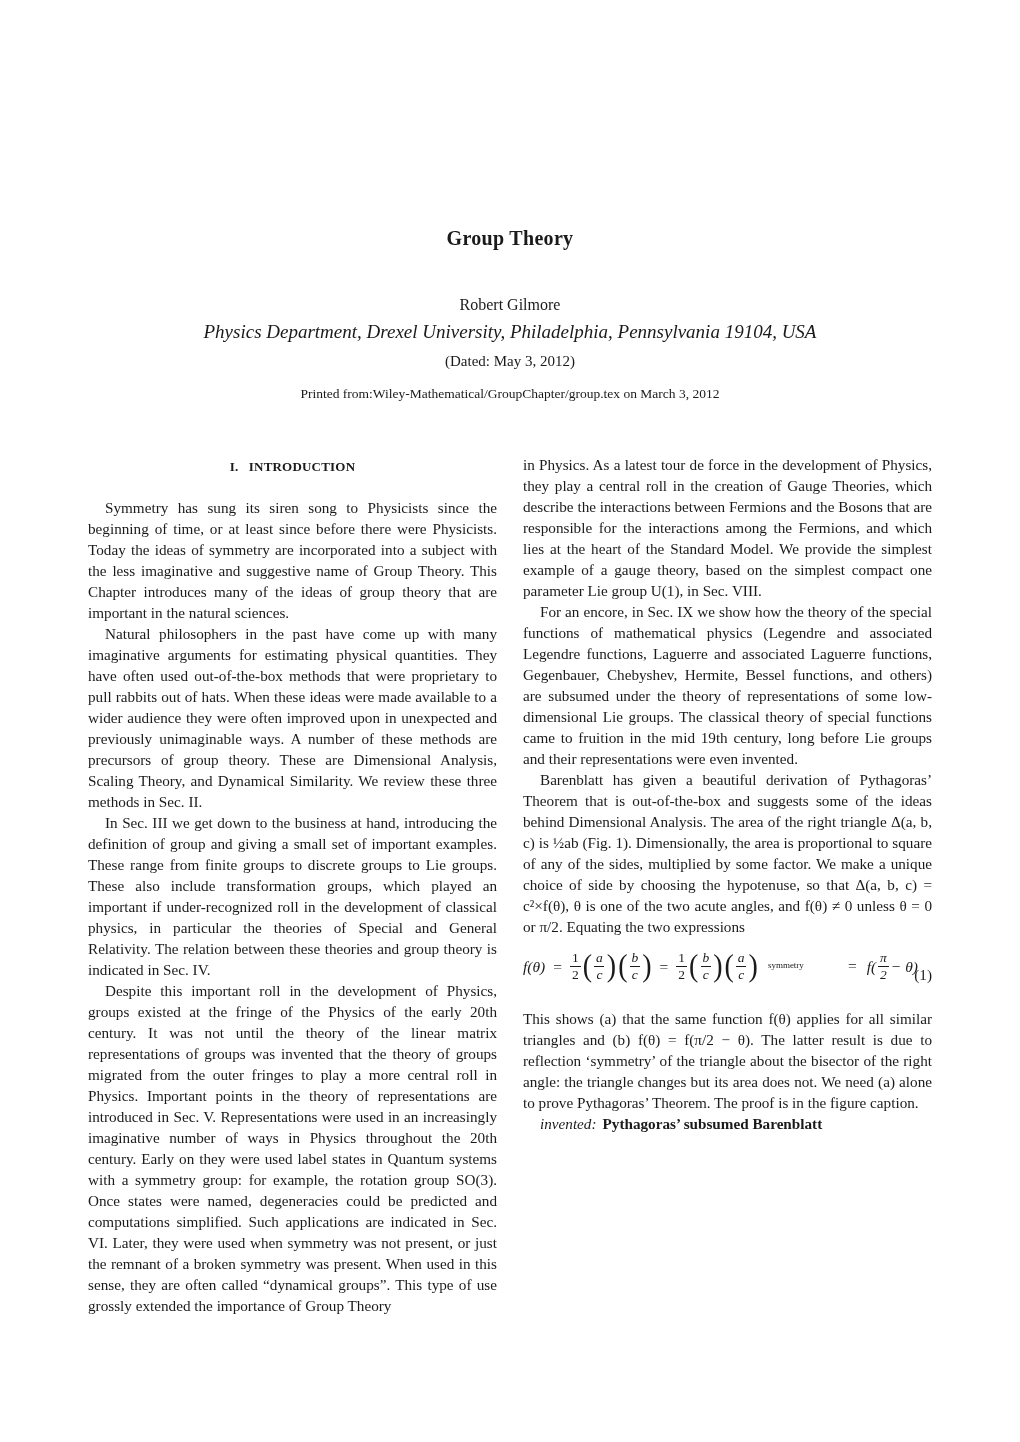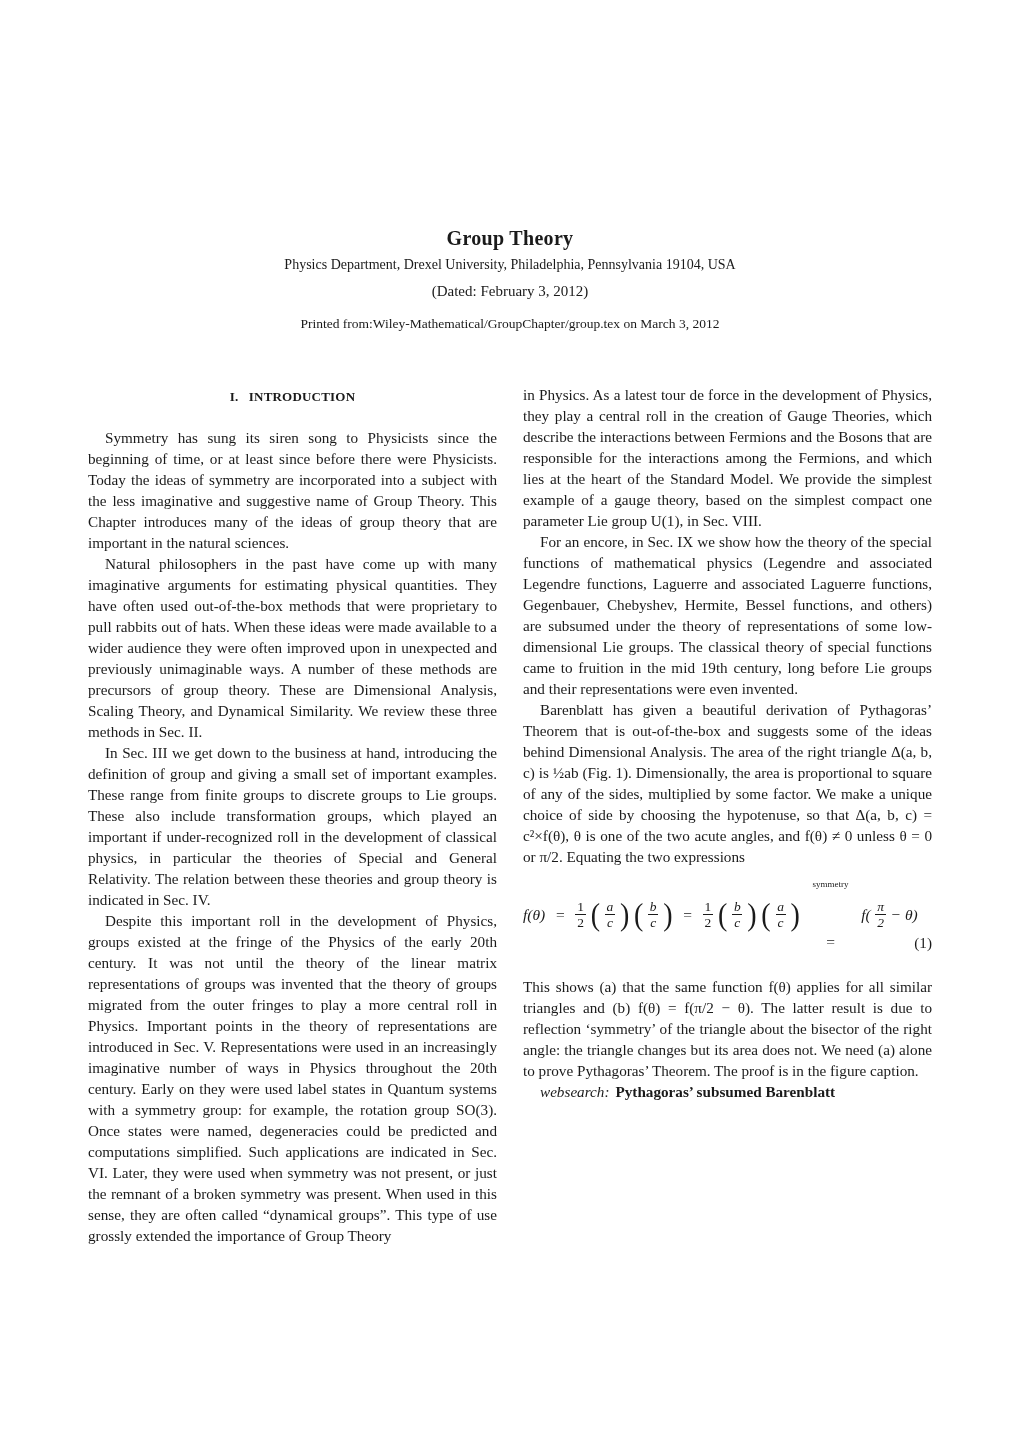--- a/index.html
+++ b/index.html
@@ -9,21 +9,21 @@
     background: #ffffff;
     color: #1a1a1a;
     font-family: "Liberation Serif", "DejaVu Serif", serif;
     position: relative;
     overflow: hidden;
     margin: 17px auto;
   }
   .header { padding-top: 210px; text-align: center; }
   .title { font-size: 20px; font-weight: bold; margin: 0; letter-spacing: 0.3px; }
   .author { margin-top: 46px; font-size: 16px; }
-  .affiliation { margin-top: 7px; font-size: 14px; }
+  .affiliation { margin-top: 7px; font-size: 19px; font-style: italic; }
   .dateline { margin-top: 10px; font-size: 15px; }
   .printed { margin-top: 16px; font-size: 13.5px; }
 
   .columns { display: flex; gap: 26px; margin: 52px 88px 0 88px; }
   .col {
     width: 409px; flex: 0 0 409px;
     font-size: 15.2px; line-height: 21px;
     text-align: justify;
     hyphens: auto; -webkit-hyphens: auto;
   }
@@ -43,37 +43,38 @@
   }
   .v { font-style: italic; }
   .rel { margin: 0 6px; }
   .frac {
     display: inline-flex; flex-direction: column; align-items: center;
     font-size: 13.5px; line-height: 1.15; vertical-align: middle;
   }
   .frac .num { padding: 0 2px; display: block; }
   .frac .den { padding: 0 2px; display: block; border-top: 1px solid #1a1a1a; }
   .bigparen { font-size: 28px; line-height: 0.9; display: inline-block; transform: scaleY(1.12); font-style: normal; }
-  .overset { display: inline-flex; flex-direction: column; align-items: center; margin: 0 8px; gap: 44px; }
+  .overset { display: inline-flex; flex-direction: row; align-items: center; margin: 0 8px; gap: 44px; }
   .overset .olbl { font-size: 9px; line-height: 1; margin-bottom: 1px; font-style: normal; }
   .overset .osign { line-height: 1; }
   .eq-number { position: absolute; right: 0; bottom: -3px; font-size: 15.2px; }
 
   .ws-label { font-style: italic; margin-right: 6px; }
   .ws-query { font-weight: bold; }
 </style>
 </head>
 <body>
 
 <div class="page">
 
   <div class="header">
     <h1 class="title">Group Theory</h1>
+    <div class="author">Robert  Gilmore</div>
     <div class="affiliation">Physics Department, Drexel University, Philadelphia, Pennsylvania 19104, USA</div>
-    <div class="dateline">(Dated: February 3, 2012)</div>
+    <div class="dateline">(Dated: May 3, 2012)</div>
     <div class="printed">Printed from:Wiley-Mathematical/GroupChapter/group.tex on March 3, 2012</div>
   </div>
 
   <div class="columns">
 
     <div class="col">
       <h2 class="section-heading">I.&nbsp;&nbsp;&nbsp;INTRODUCTION</h2>
       <p>Symmetry has sung its siren song to Physicists since the beginning of time, or at least since before there were Physicists. Today the ideas of symmetry are incorporated into a subject with the less imaginative and suggestive name of Group Theory. This Chapter introduces many of the ideas of group theory that are important in the natural sciences.</p>
       <p>Natural philosophers in the past have come up with many imaginative arguments for estimating physical quantities. They have often used out-of-the-box methods that were proprietary to pull rabbits out of hats. When these ideas were made available to a wider audience they were often improved upon in unexpected and previously unimaginable ways. A number of these methods are precursors of group theory. These are Dimensional Analysis, Scaling Theory, and Dynamical Similarity. We review these three methods in Sec. II.</p>
       <p>In Sec. III we get down to the business at hand, introducing the definition of group and giving a small set of important examples. These range from finite groups to discrete groups to Lie groups. These also include transformation groups, which played an important if under-recognized roll in the development of classical physics, in particular the theories of Special and General Relativity. The relation between these theories and group theory is indicated in Sec. IV.</p>
@@ -134,18 +135,18 @@
             <span class="den">2</span>
           </span>
           <span class="v">− θ)</span>
         </div>
         <div class="eq-number">(1)</div>
       </div>
 
       <p class="noindent">This shows (a) that the same function f(θ) applies for all similar triangles and (b) f(θ) = f(π/2 − θ). The latter result is due to reflection ‘symmetry’ of the triangle about the bisector of the right angle: the triangle changes but its area does not. We need (a) alone to prove Pythagoras’ Theorem. The proof is in the figure caption.</p>
 
       <p>
-        <span class="ws-label">websearch:</span><span class="ws-query">Pythagoras’ subsumed Barenblatt</span>
+        <span class="ws-label">invented:</span><span class="ws-query">Pythagoras’ subsumed Barenblatt</span>
       </p>
     </div>
 
   </div>
 </div>
 
 </body></html>

